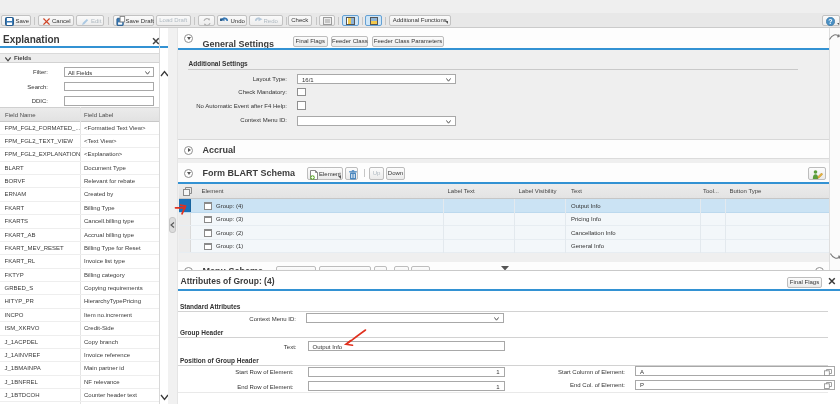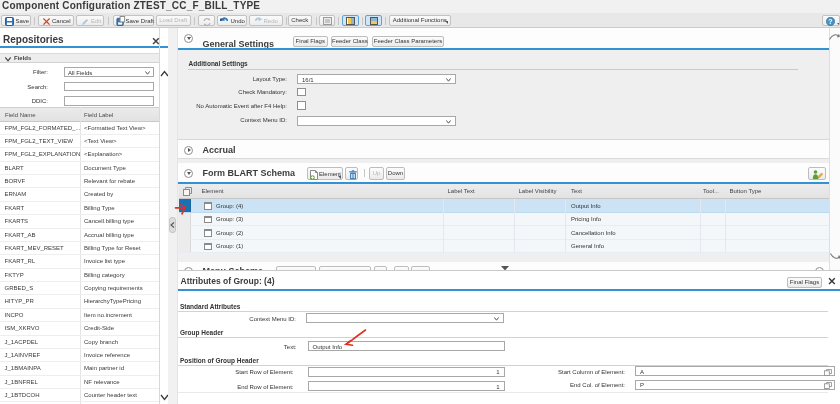--- a/index.html
+++ b/index.html
@@ -72,23 +72,20 @@
 
 #attrs{position:absolute;left:177.5px;top:270px;width:662.5px;height:134px;background:#fff;border-top:1px solid #c9c9c9;}
 .albl{position:absolute;font-size:6px;color:#333;text-align:right;white-space:nowrap;}
 .ainp{position:absolute;background:#fff;border:1px solid #a8a8a8;font-size:6px;color:#333;}
 .ainp span{position:absolute;top:1.5px;}
 #attrs .hr{background:#d2d2d2;}
 svg.ovl{position:absolute;left:0;top:0;width:840px;height:404px;pointer-events:none;}
 </style></head>
 <body>
 <div id="app">
-  <div id="titlebar">
-      <span>Component Configuration ZTEST_CC_F_BILL_TYPE</span>
-    </div>
   <div id="toolbar">
     <div class="tb" style="left:1px;width:29.5px;">
         <svg class="ticon" style="left:3px;top:0.5px" width="9" height="9">
           <rect x="0.5" y="0.5" width="8" height="8" rx="1" fill="#3879b5" stroke="#2a5d8c"></rect>
           <rect x="2" y="1" width="5" height="3" fill="#fff"></rect>
           <rect x="2" y="5.5" width="5" height="2.5" fill="#fff"></rect>
         </svg>
         <span class="t" style="left:13.5px">Save</span>
       </div>
     <div class="tsep" style="left:34px"></div>
@@ -165,21 +162,21 @@
     <div class="tb" style="left:822px;width:18px;">
         <svg class="ticon" style="left:2.5px;top:0.8px" width="9" height="9">
           <circle cx="4.5" cy="4.5" r="4.2" fill="#4a90c4" stroke="#39719c" stroke-width="0.6"></circle>
           <text x="4.5" y="7" font-size="7" font-weight="bold" fill="#fff" text-anchor="middle">?</text>
         </svg>
         <span style="position:absolute;right:0.5px;bottom:0px;width:0;height:0;border-left:2.5px solid transparent;border-top:2.5px solid #555;"></span>
       </div>
   </div>
 
   <div id="leftpanel">
-    <b style="position:absolute;left:3px;top:6px;font-size:10px;color:#3a3a3a;">Repositories</b>
+    <b style="position:absolute;left:3px;top:6px;font-size:10px;color:#3a3a3a;">Explanation</b>
       <span id="lpx">✕</span>
     <div id="lpblue"></div>
     <div id="fieldsbar">
         <svg style="position:absolute;left:5px;top:2.8px" width="6" height="5" viewBox="0 0 6 5">
           <path d="M0.3,0.5 L3,3.8 L5.7,0.5" fill="none" stroke="#444" stroke-width="1.2"></path>
         </svg>
         <span>Fields</span>
       </div>
     <div class="lfl" style="top:41px">Filter:</div>
     <div class="lfin" style="top:39px">

